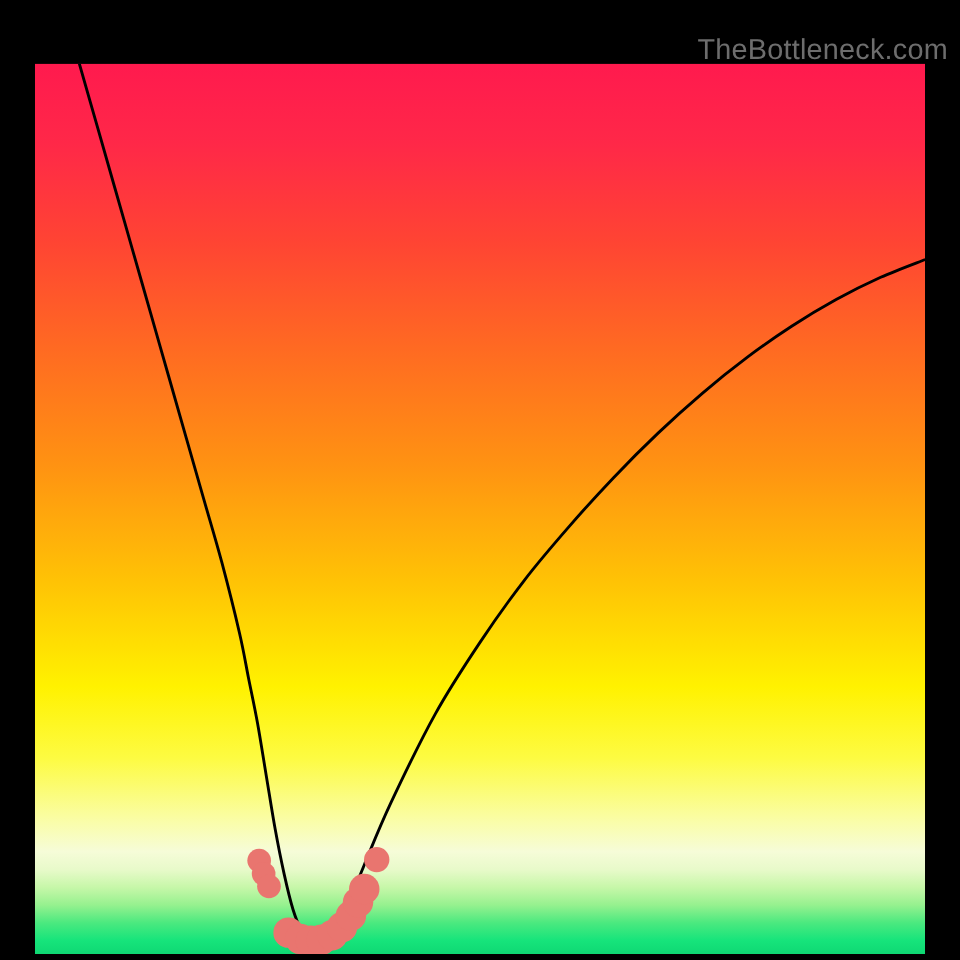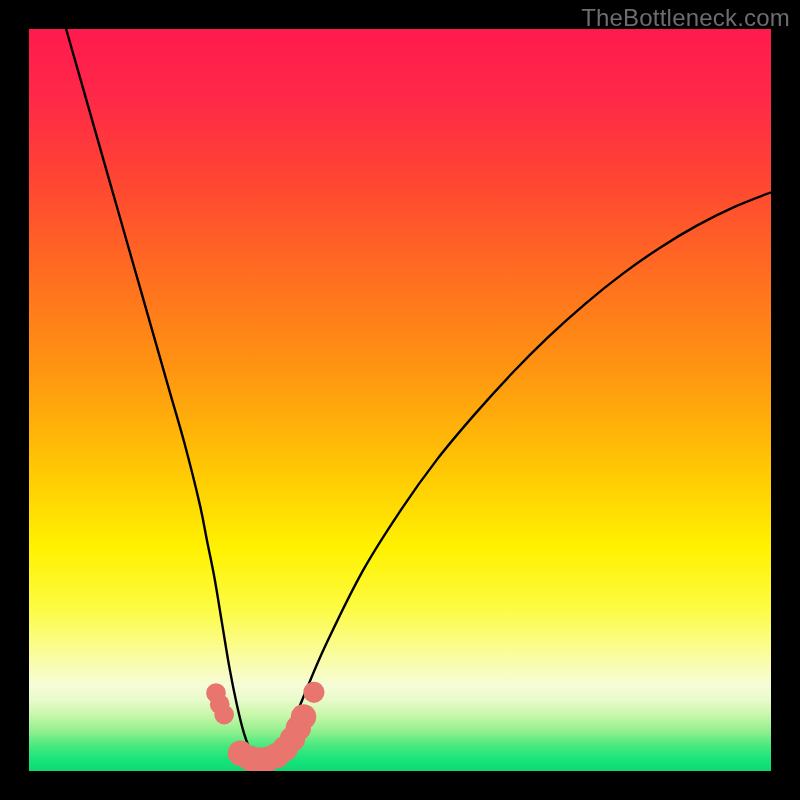--- a/index.html
+++ b/index.html
@@ -8,20 +8,21 @@
     width: 800px;
     height: 800px;
     overflow: hidden;
     background: #000;
     font-family: Arial, Helvetica, sans-serif;
   }
   .frame {
     position: absolute;
     inset: 0;
     background: #000;
+    margin-top: 24px;
   }
   .plot {
     position: absolute;
     left: 29px;
     top: 29px;
     width: 742px;
     height: 742px;
     overflow: hidden;
   }
   .watermark {

